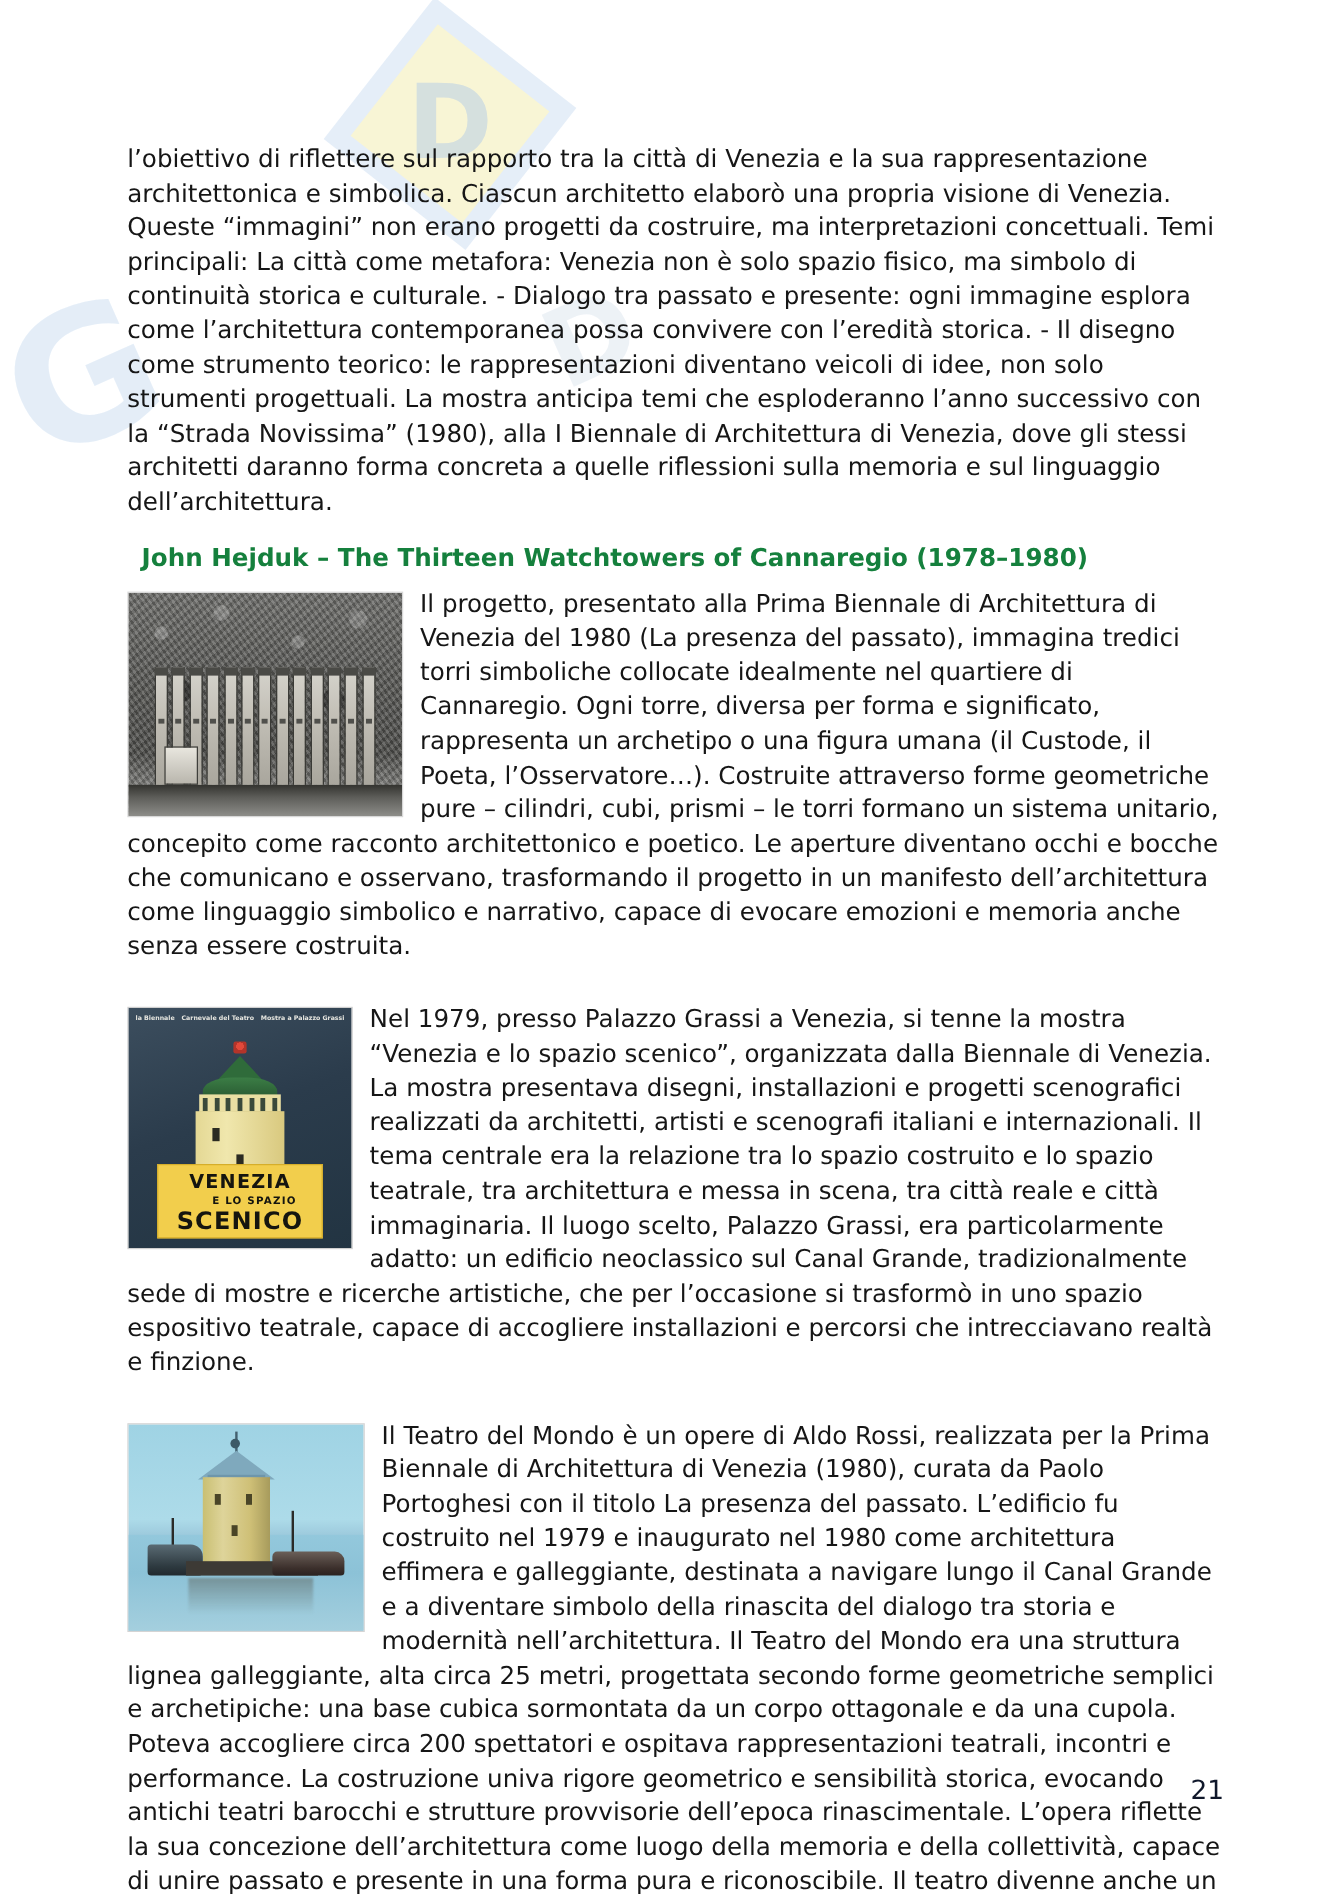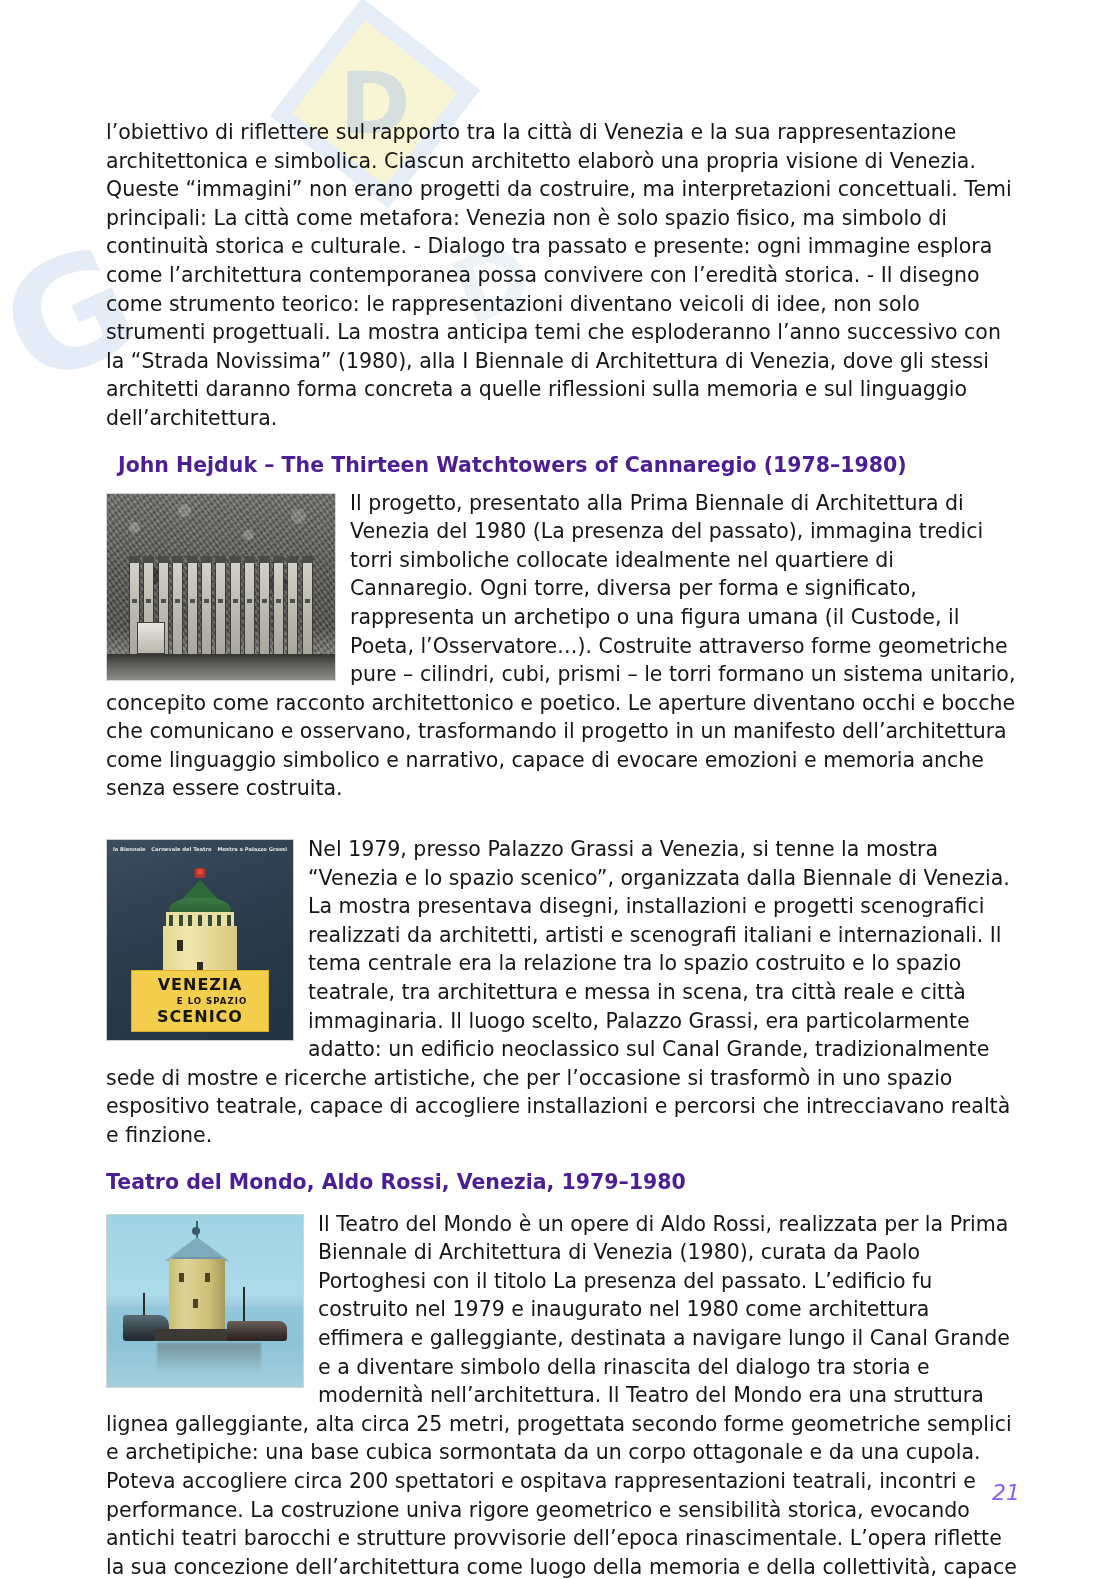--- a/index.html
+++ b/index.html
@@ -90,21 +90,21 @@
     font-size: 20.5px;
     line-height: 28.6px;
     color: #161616;
     margin: 0;
     text-align: left;
   }
   h2.section-heading {
     font-size: 20.5px;
     font-weight: bold;
     line-height: 28px;
-    color: #4c1d95;
+    color: #15803d;
     margin: 0;
   }
   .para-intro {
     margin-bottom: 0;
   }
   .spacer-18 { height: 18px; }
   .spacer-14 { height: 14px; }
   .spacer-10 { height: 10px; }
 
   .heading-indent { padding-left: 12px; }
@@ -275,21 +275,21 @@
   }
   .poster .titlebox .t2 {
     font-size: 8.6px;
     font-weight: bold;
     letter-spacing: 1px;
     color: #15150f;
     line-height: 16px;
     margin-left: 24px;
   }
   .poster .titlebox .t3 {
-    font-size: 16px;
+    font-size: 20px;
     font-weight: bold;
     letter-spacing: 1px;
     color: #15150f;
     line-height: 16px;
   }
 
   
   .teatro {
     width: 196px;
     height: 172px;
@@ -390,23 +390,22 @@
     background: linear-gradient(180deg, rgba(90,90,80,.45), rgba(140,180,200,0));
     filter: blur(1px);
   }
 
   
   .page-number {
     position: absolute;
     right: 96px;
     bottom: 74px;
     font-size: 22px;
-    color: #8b5cf6;
+    color: #0f172a;
     z-index: 3;
-    font-style: italic;
   }
 </style>
 </head>
 <body>
 
 <div class="page">
 
   <div class="wm wm-diamond">
     <div class="d-blue"></div>
     <div class="d-yellow"></div>
@@ -484,21 +483,20 @@
             <div class="t2">E LO SPAZIO</div>
             <div class="t3">SCENICO</div>
           </div>
         </div>
       </div>
       <div class="flowtext">Nel 1979, presso Palazzo Grassi a Venezia, si tenne la mostra “Venezia e lo spazio scenico”, organizzata dalla Biennale di Venezia. La mostra presentava disegni, installazioni e progetti scenografici realizzati da architetti, artisti e scenografi italiani e internazionali. Il tema centrale era la relazione tra lo spazio costruito e lo spazio teatrale, tra architettura e messa in scena, tra città reale e città immaginaria. Il luogo scelto, Palazzo Grassi, era particolarmente adatto: un edificio neoclassico sul Canal Grande, tradizionalmente sede di mostre e ricerche artistiche, che per l’occasione si trasformò in uno spazio espositivo teatrale, capace di accogliere installazioni e percorsi che intrecciavano realtà e finzione.</div>
     </div>
 
     <div class="spacer-18"></div>
 
-    <h2 class="section-heading">Teatro del Mondo, Aldo Rossi, Venezia, 1979–1980</h2>
 
     <div class="spacer-14"></div>
 
     <div class="figwrap">
       <div class="fig">
         <div class="teatro">
           <div class="water"></div>
           <div class="spire"></div>
           <div class="ball"></div>
           <div class="roof"></div>

